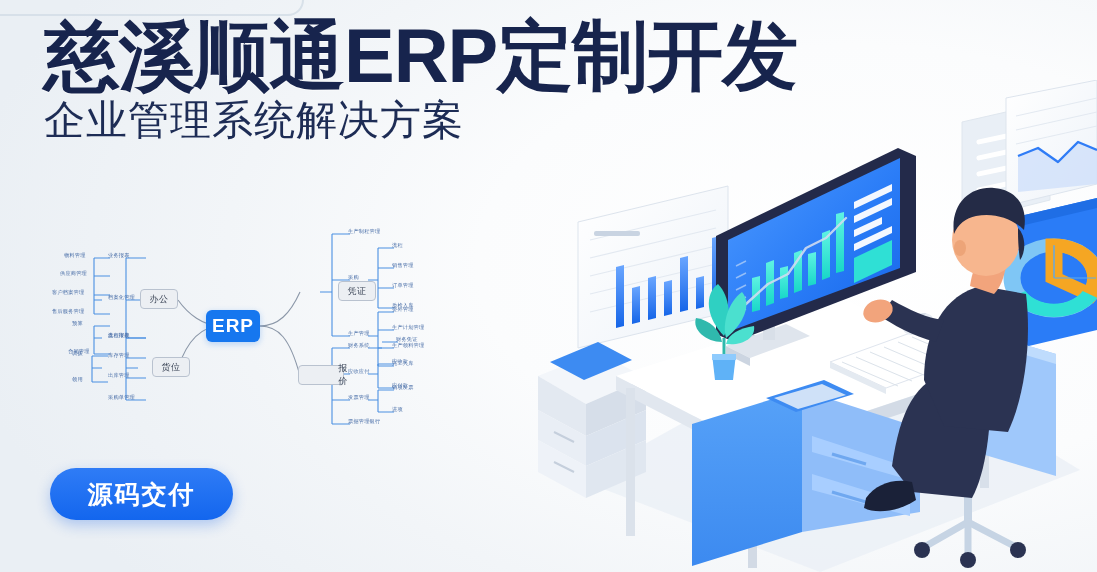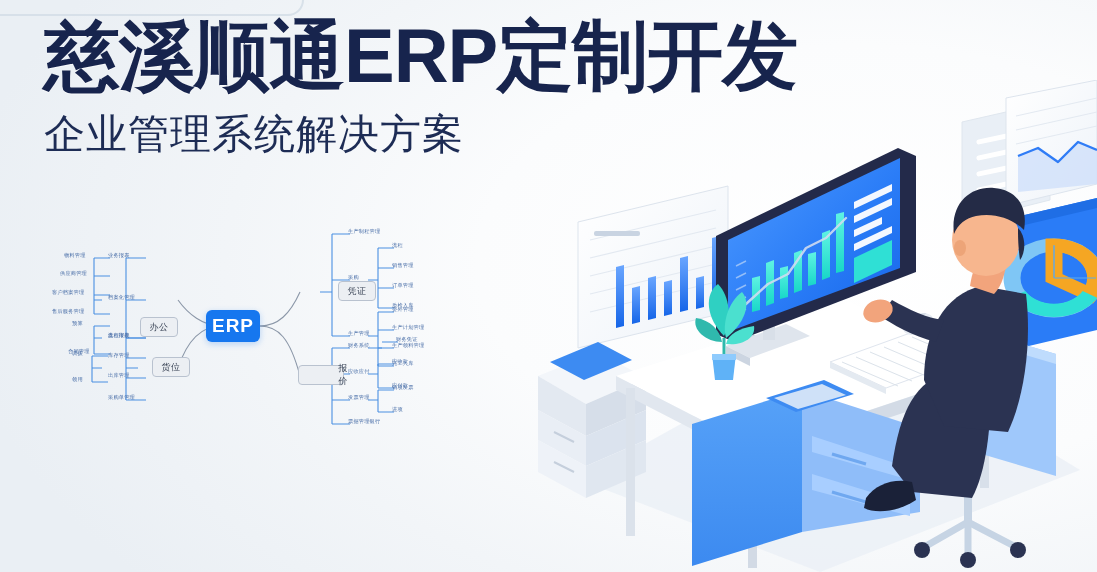--- a/index.html
+++ b/index.html
@@ -23,21 +23,21 @@
   }
 
   
   #headings { position:absolute; left:44px; top:16px; width:960px; }
   #main-title {
     font-size:76px; line-height:1.06; font-weight:bold; color:#17244d;
     letter-spacing:-1px; white-space:nowrap;
     text-shadow:0 1px 0 rgba(255,255,255,.6);
   }
   #sub-title {
-    margin-top:14px; font-size:41px; line-height:1.15; font-weight:500;
+    font-size:41px; line-height:1.15; font-weight:500;
     color:#1d2c55; letter-spacing:1px; white-space:nowrap;
   }
 
   
   #cta-button {
     position:absolute; left:50px; top:468px; width:183px; height:52px;
     background:linear-gradient(180deg,#2f7cf6 0%,#1366ee 100%);
     border-radius:26px; color:#fff; font-size:25px; font-weight:bold;
     letter-spacing:2px; display:flex; align-items:center; justify-content:center;
     box-shadow:0 5px 14px rgba(25,98,230,.30); cursor:pointer;
@@ -72,20 +72,21 @@
 
 <div id="banner">
 
   <div id="frame-outline"></div>
 
   <div id="headings">
     <div id="main-title">慈溪顺通ERP定制开发</div>
     <div id="sub-title">企业管理系统解决方案</div>
   </div>
 
+  <div id="cta-button">源码交付</div>
 
   <div id="mindmap">
     <svg width="420" height="260" viewBox="0 0 420 260">
       <g fill="none" stroke="#8b97a8" stroke-width="1.1">
         <path d="M183 130 C 165 130, 150 118, 140 104"></path>
         <path d="M183 130 C 165 130, 150 142, 140 172"></path>
         <path d="M222 130 C 240 130, 252 118, 262 96"></path>
         <path d="M222 130 C 240 130, 252 142, 262 180"></path>
       </g>
       <g fill="none" stroke="#4a90e2" stroke-width="1.1">
@@ -106,21 +107,21 @@
 
         <path d="M282 180 L 294 180 M294 152 L294 228 M294 152 L 312 152 M294 178 L 312 178 M294 204 L 312 204 M294 228 L 312 228"></path>
         <path d="M330 178 L 340 178 M340 168 L340 192 M340 168 L 356 168 M340 192 L 356 192"></path>
         <path d="M330 204 L 340 204 M340 194 L340 216 M340 194 L 356 194 M340 216 L 356 216"></path>
         <path d="M330 152 L 344 152 M344 146 L 360 146"></path>
       </g>
     </svg>
 
     <div class="mm-root" style="left:168px; top:114px; width:54px; height:32px;">ERP</div>
 
-    <div class="mm-node" style="left:102px; top:93px; width:38px; height:20px;margin-top:28px;">办公</div>
+    <div class="mm-node" style="left:102px; top:93px; width:38px; height:20px;">办公</div>
     <div class="mm-node" style="left:102px; top:161px; width:38px; height:20px;margin-left:12px;">货位</div>
     <div class="mm-node" style="left:260px; top:85px; width:38px; height:20px;margin-left:40px;">凭证</div>
     <div class="mm-node" style="left:260px; top:169px; width:38px; height:20px;padding-left:44px;">报价</div>
 
     <div class="mm-leaf" style="left:70px; top:56px;">业务报表</div>
     <div class="mm-leaf" style="left:70px; top:98px;">档案化管理</div>
     <div class="mm-leaf" style="left:70px; top:136px;">流程审批</div>
     <div class="mm-leaf" style="left:26px; top:56px;">物料管理</div>
     <div class="mm-leaf" style="left:22px; top:74px;">供应商管理</div>
     <div class="mm-leaf" style="left:14px; top:93px;">客户档案管理</div>

